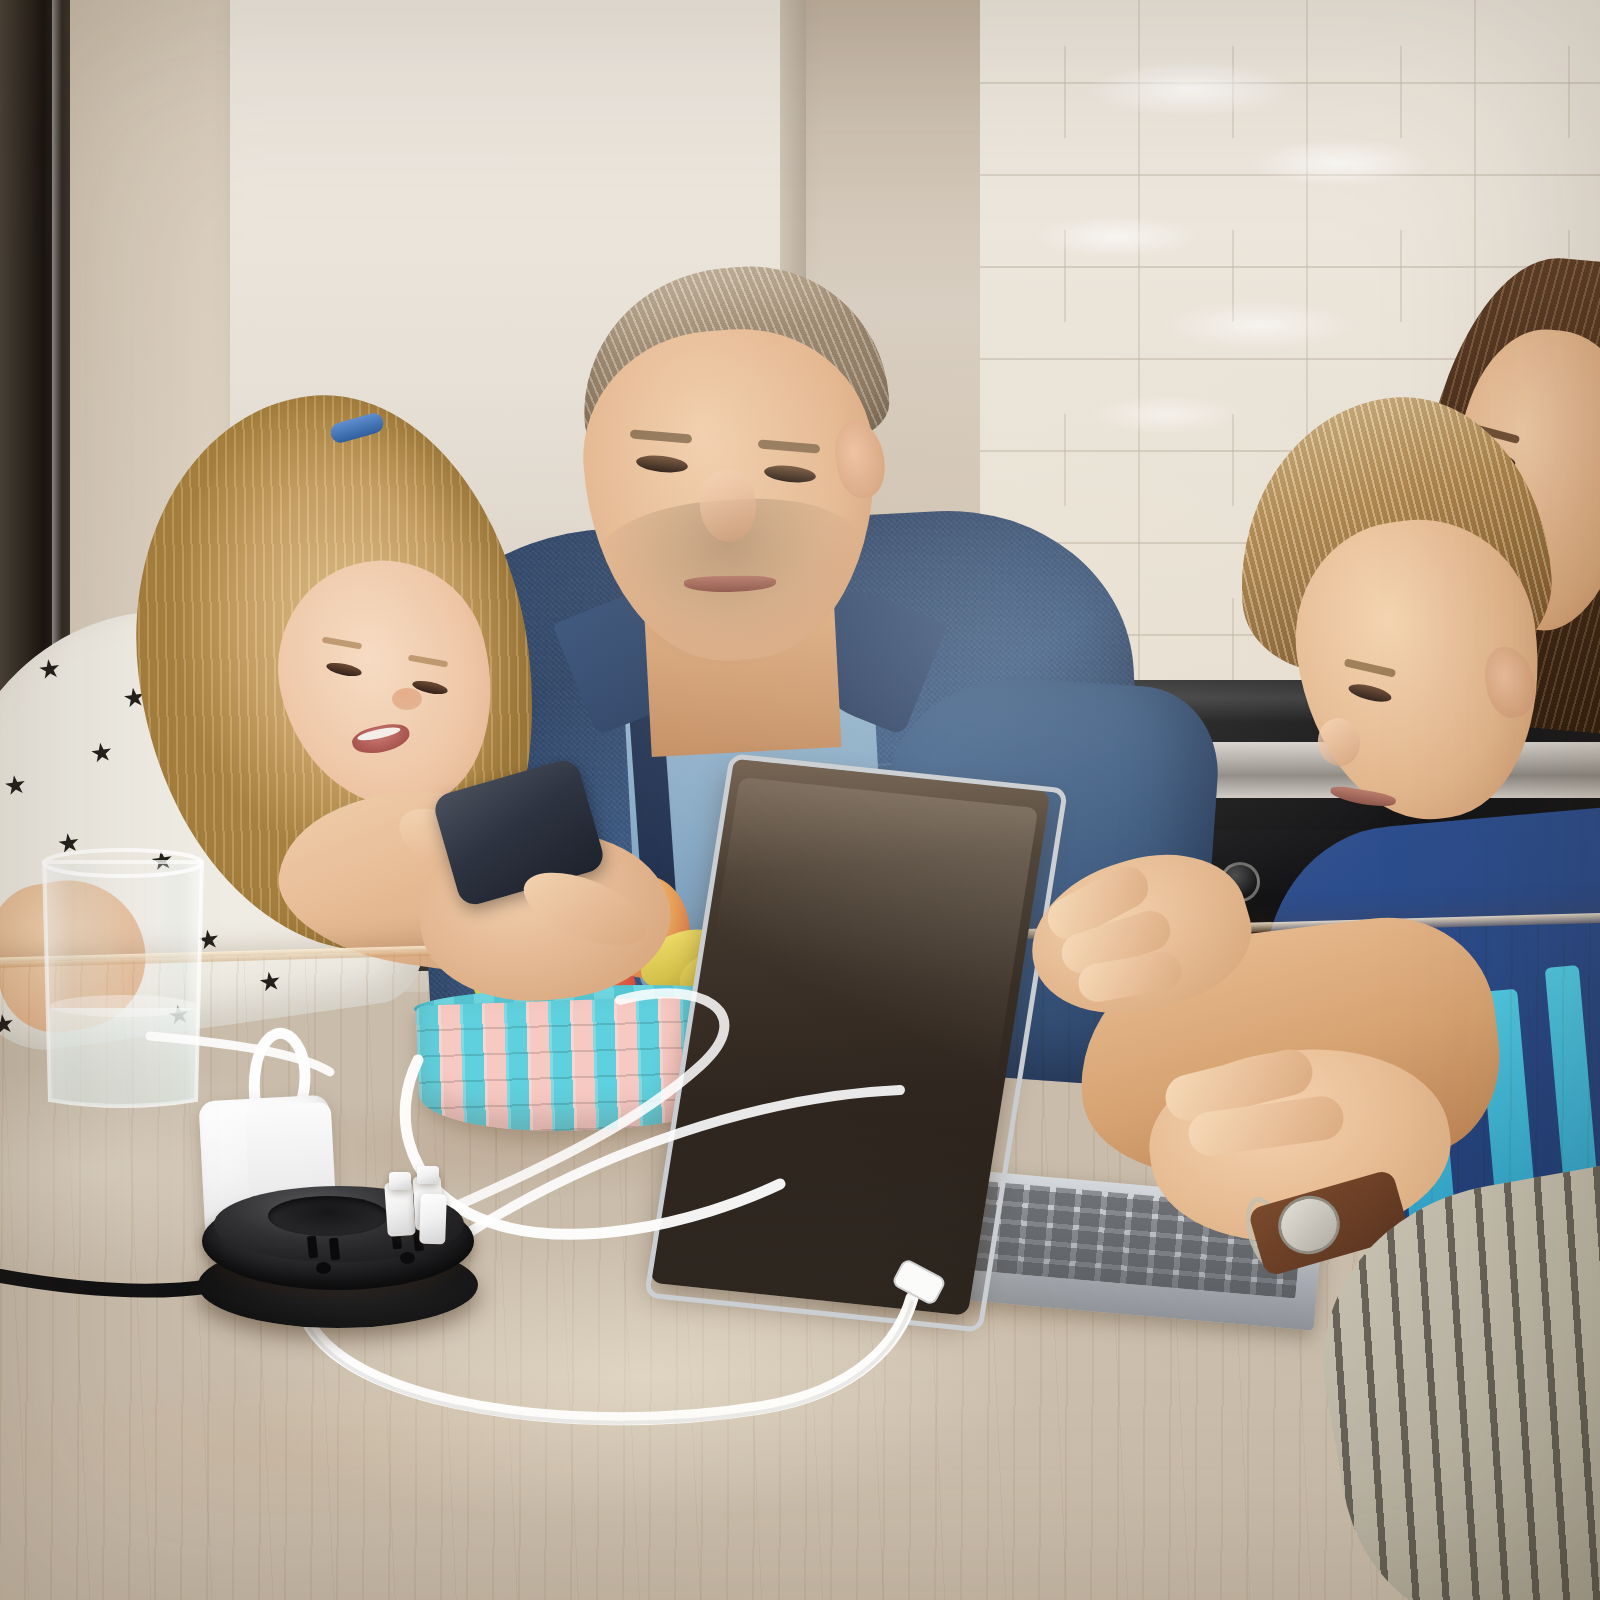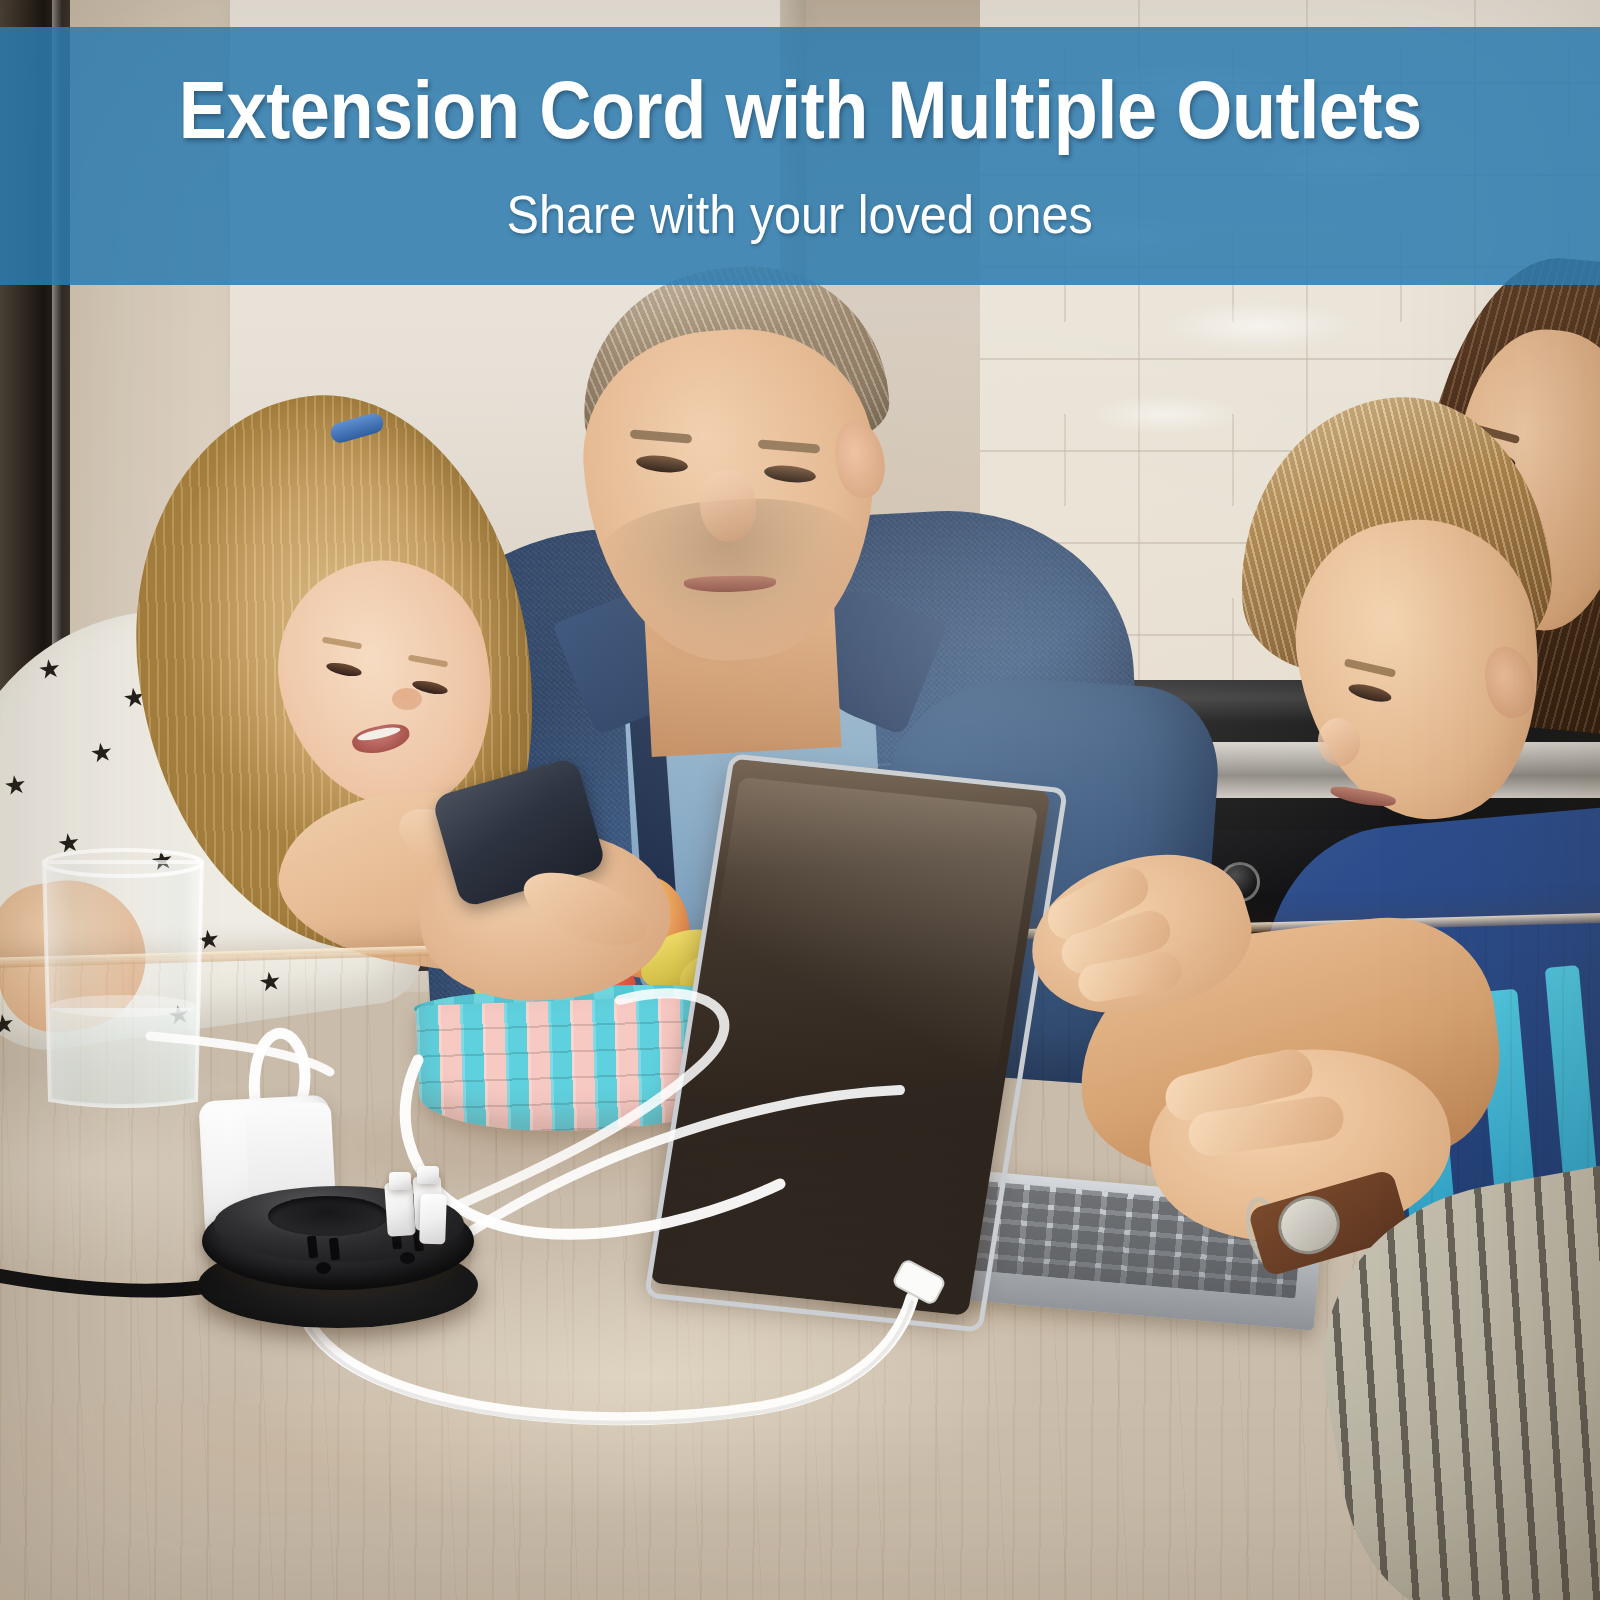--- a/index.html
+++ b/index.html
@@ -958,18 +958,14 @@
     <div class="plug" style="left:386px; top:1182px; width:28px; height:54px; transform:rotate(-4deg);"></div>
     <div class="plug" style="left:414px; top:1176px; width:28px; height:54px; transform:rotate(-3deg);"></div>
     <div class="plug" style="left:420px; top:1194px; width:26px; height:50px; transform:rotate(2deg);"></div>
     <div class="plug" style="left:389px; top:1172px; width:22px; height:18px; border-radius:4px;"></div>
     <div class="plug" style="left:417px; top:1166px; width:22px; height:18px; border-radius:4px;"></div>
 
     <div class="scene-light"></div>
     <div class="scene-vignette"></div>
   </div>
 
-  <div class="banner">
-    <div class="banner-title">Extension Cord with Multiple Outlets</div>
-    <div class="banner-subtitle">Share with your loved ones</div>
-  </div>
 
 </div>
 
 </body></html>

